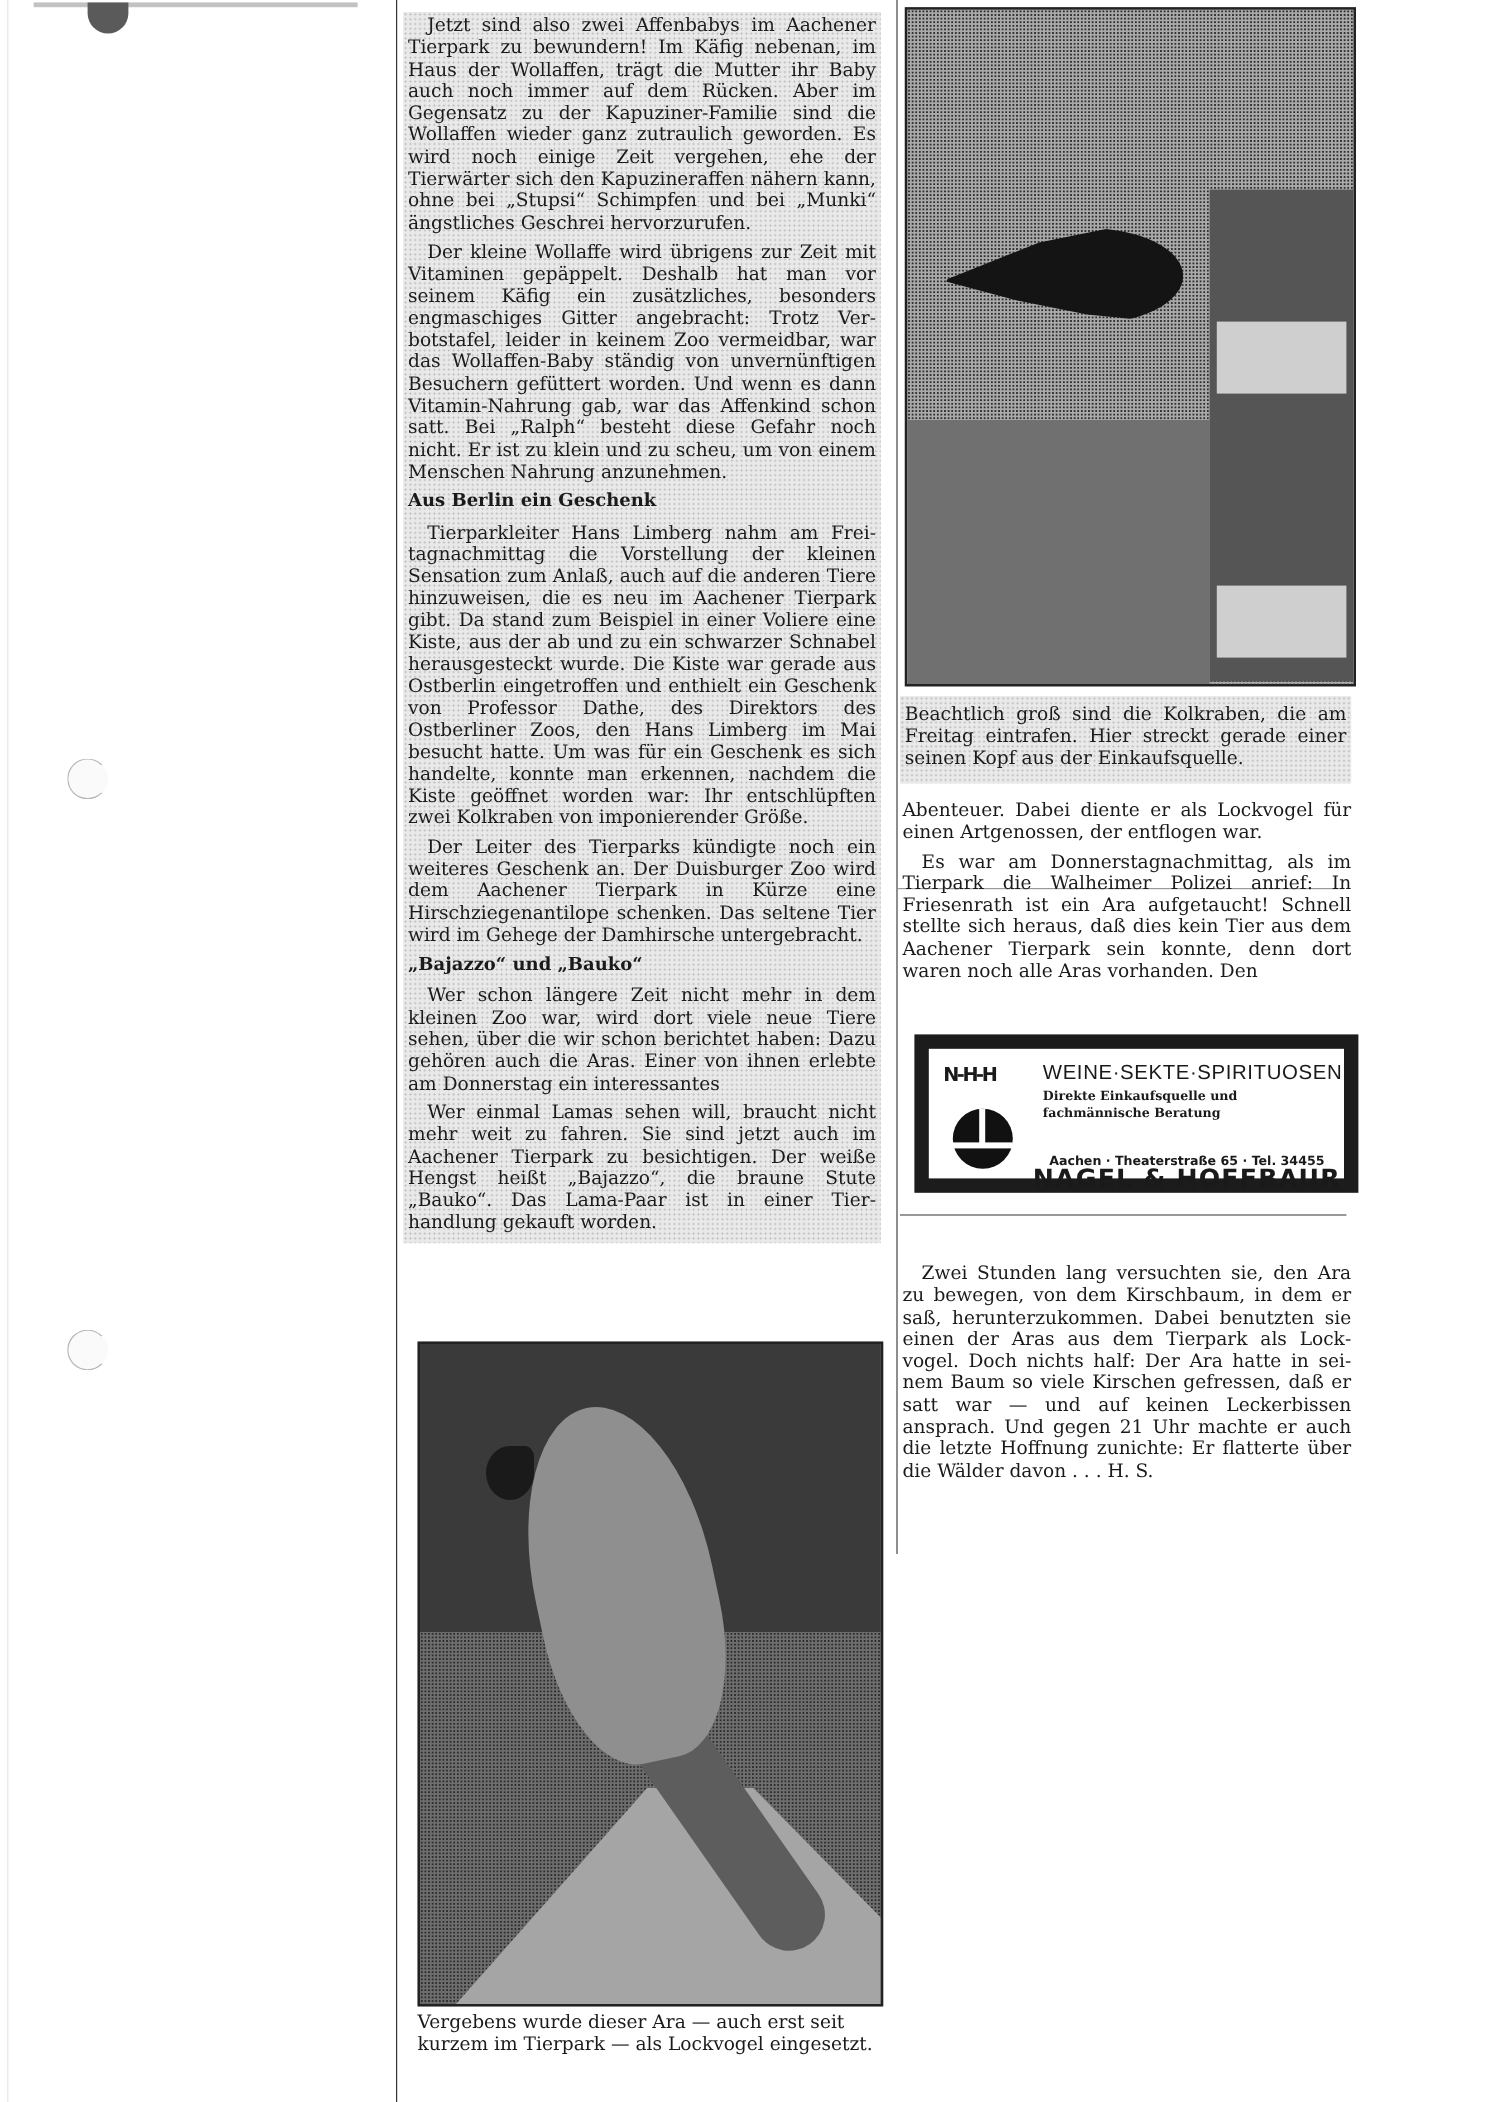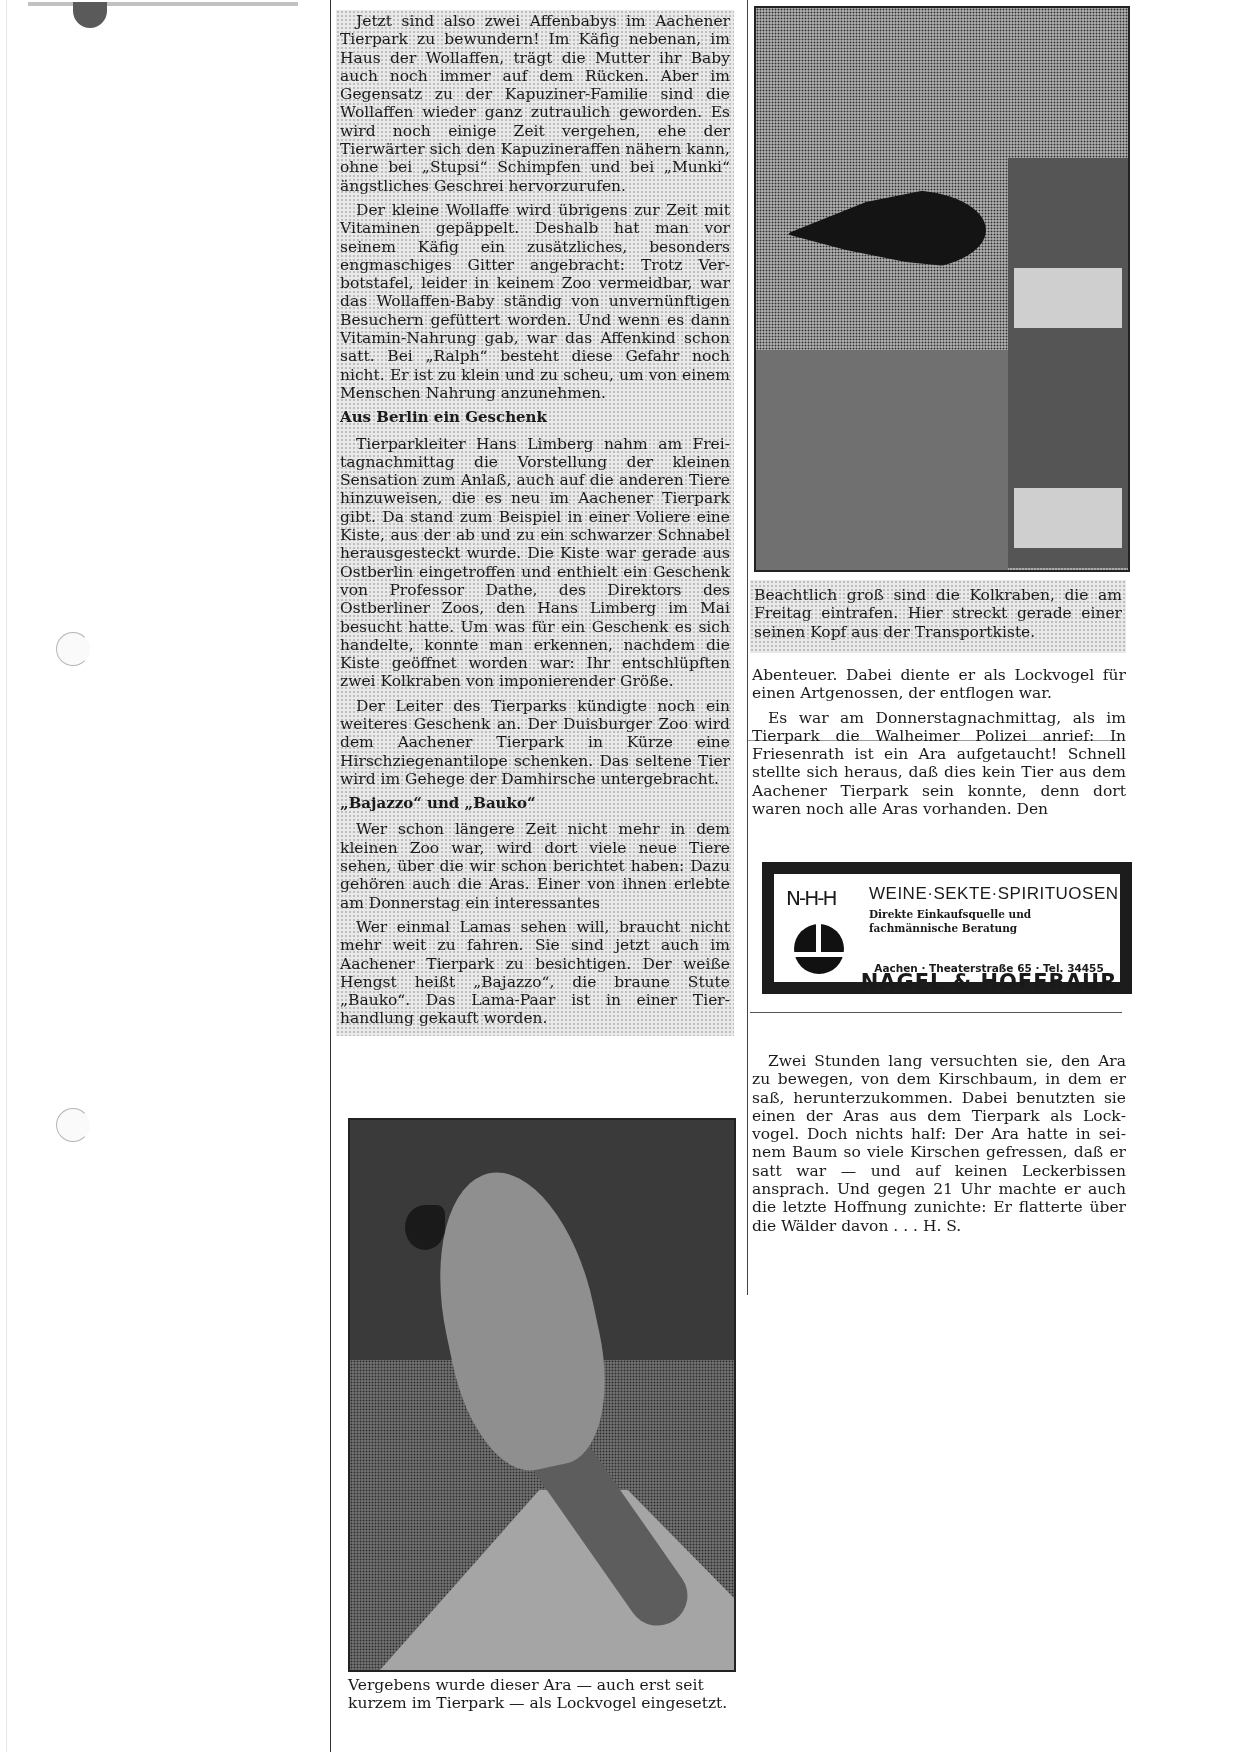--- a/index.html
+++ b/index.html
@@ -66,21 +66,21 @@
     }
     .parrot-beak { position: absolute; left: 55px; top: 85px; width: 40px; height: 45px; background: #1a1a1a; border-radius: 50% 20% 50% 50%; }
 
     .ad {
       position: absolute; left: 762px; top: 862px; width: 370px; height: 132px;
       background: #1c1c1c; padding: 12px; box-sizing: border-box;
     }
     .ad-inner {
       width: 100%; height: 100%; background: #fff; position: relative;
     }
-    .ad-logo-letters { position: absolute; left: 12px; top: 12px; font-family: "DejaVu Sans", sans-serif; font-weight: normal; font-size: 20px; letter-spacing: -2px; }
+    .ad-logo-letters { position: absolute; left: 12px; top: 12px; font-family: "DejaVu Sans", sans-serif; font-weight: bold; font-size: 16px; letter-spacing: -2px; }
     .ad-logo-circle {
       position: absolute; left: 20px; top: 50px; width: 50px; height: 50px; border-radius: 50%; background: #111;
     }
     .ad-logo-circle::after {
       content: ""; position: absolute; left: 0; right: 0; top: 28px; height: 5px; background: #fff;
     }
     .ad-logo-circle::before {
       content: ""; position: absolute; left: 22px; top: 0; width: 5px; height: 30px; background: #fff;
     }
     .ad-title { position: absolute; left: 95px; top: 10px; font-family: Liberation Sans, sans-serif; font-size: 17px; letter-spacing: .5px; }
@@ -127,21 +127,21 @@
 <div class="photo raven-photo" title="Kolkrabe streckt den Kopf aus einer Transportkiste">
   <div class="raven-body"></div>
   <div class="raven-crate">
     <div class="plank" style="top:110px;"></div>
     <div class="plank" style="top:330px;"></div>
   </div>
   <div class="raven-head"></div>
 </div>
 
 <div class="text-block gray-speckle" style="left:750px; top:580px; width:376px; padding:6px 4px; box-sizing:border-box;">
-  <p class="noindent">Beachtlich groß sind die Kolkraben, die am Freitag eintrafen. Hier streckt gerade einer seinen Kopf aus der Transportkiste.</p>
+  <p class="noindent">Beachtlich groß sind die Kolkraben, die am Freitag eintrafen. Hier streckt gerade einer seinen Kopf aus der Einkaufsquelle.</p>
 </div>
 
 <div class="text-block" style="left:752px; top:666px; width:374px;">
   <p class="noindent">Abenteuer. Dabei diente er als Lockvogel für einen Artgenossen, der entflogen war.</p>
   <p>Es war am Donnerstagnachmittag, als im Tierpark die Walheimer Polizei anrief: In Friesenrath ist ein Ara aufgetaucht! Schnell stellte sich heraus, daß dies kein Tier aus dem Aachener Tierpark sein konnte, denn dort waren noch alle Aras vorhanden. Den­</p>
 </div>
 
 <div class="ad">
   <div class="ad-inner">
     <div class="ad-logo-letters">N-H-H</div>

